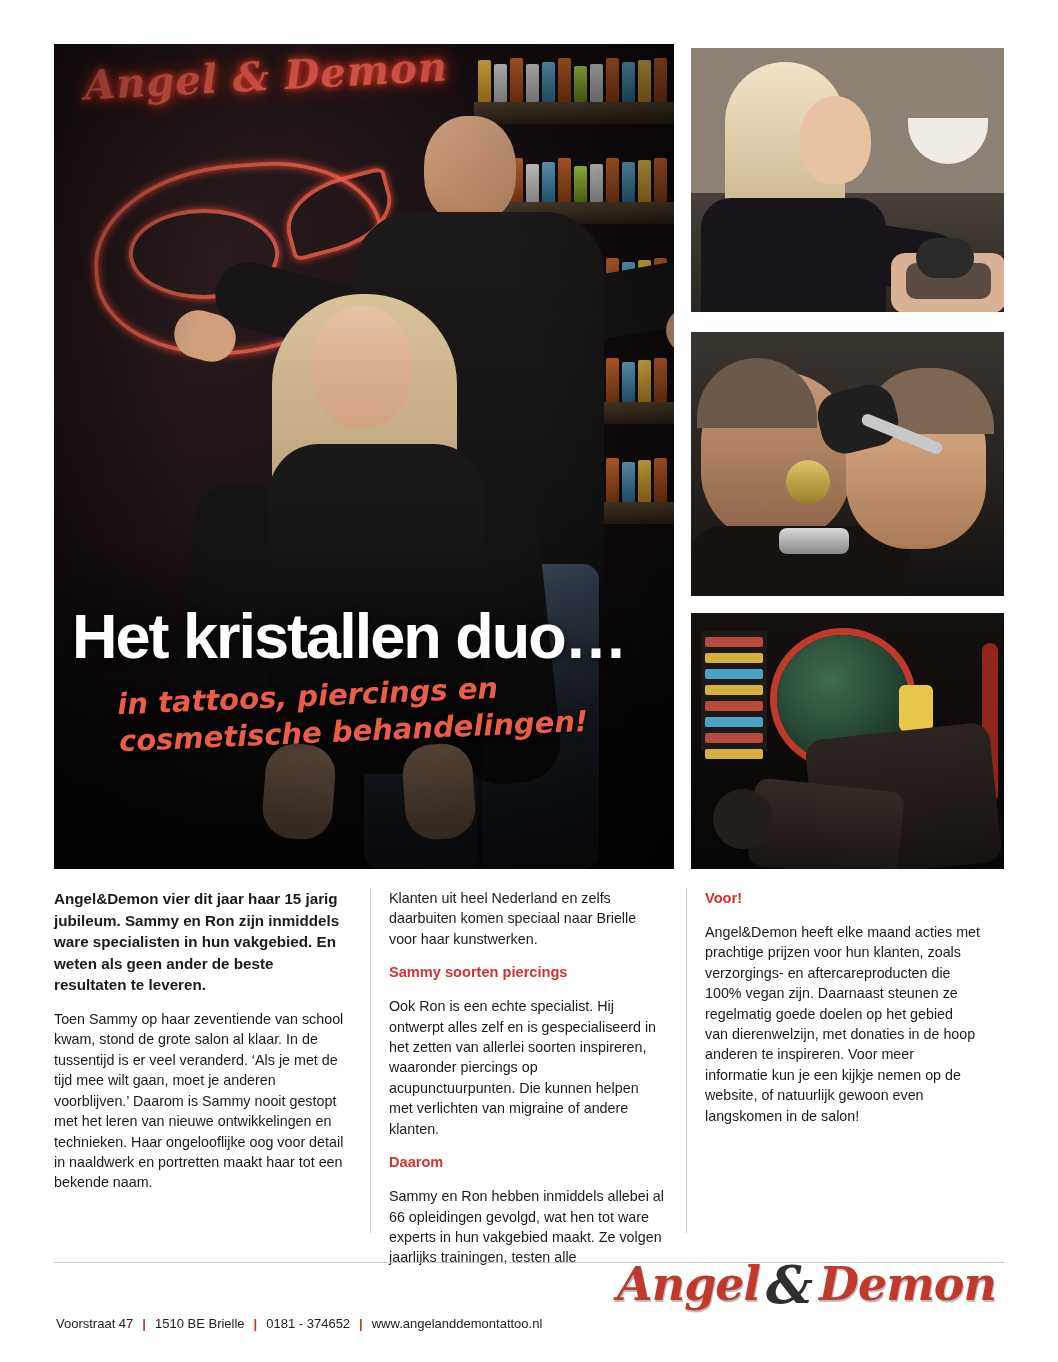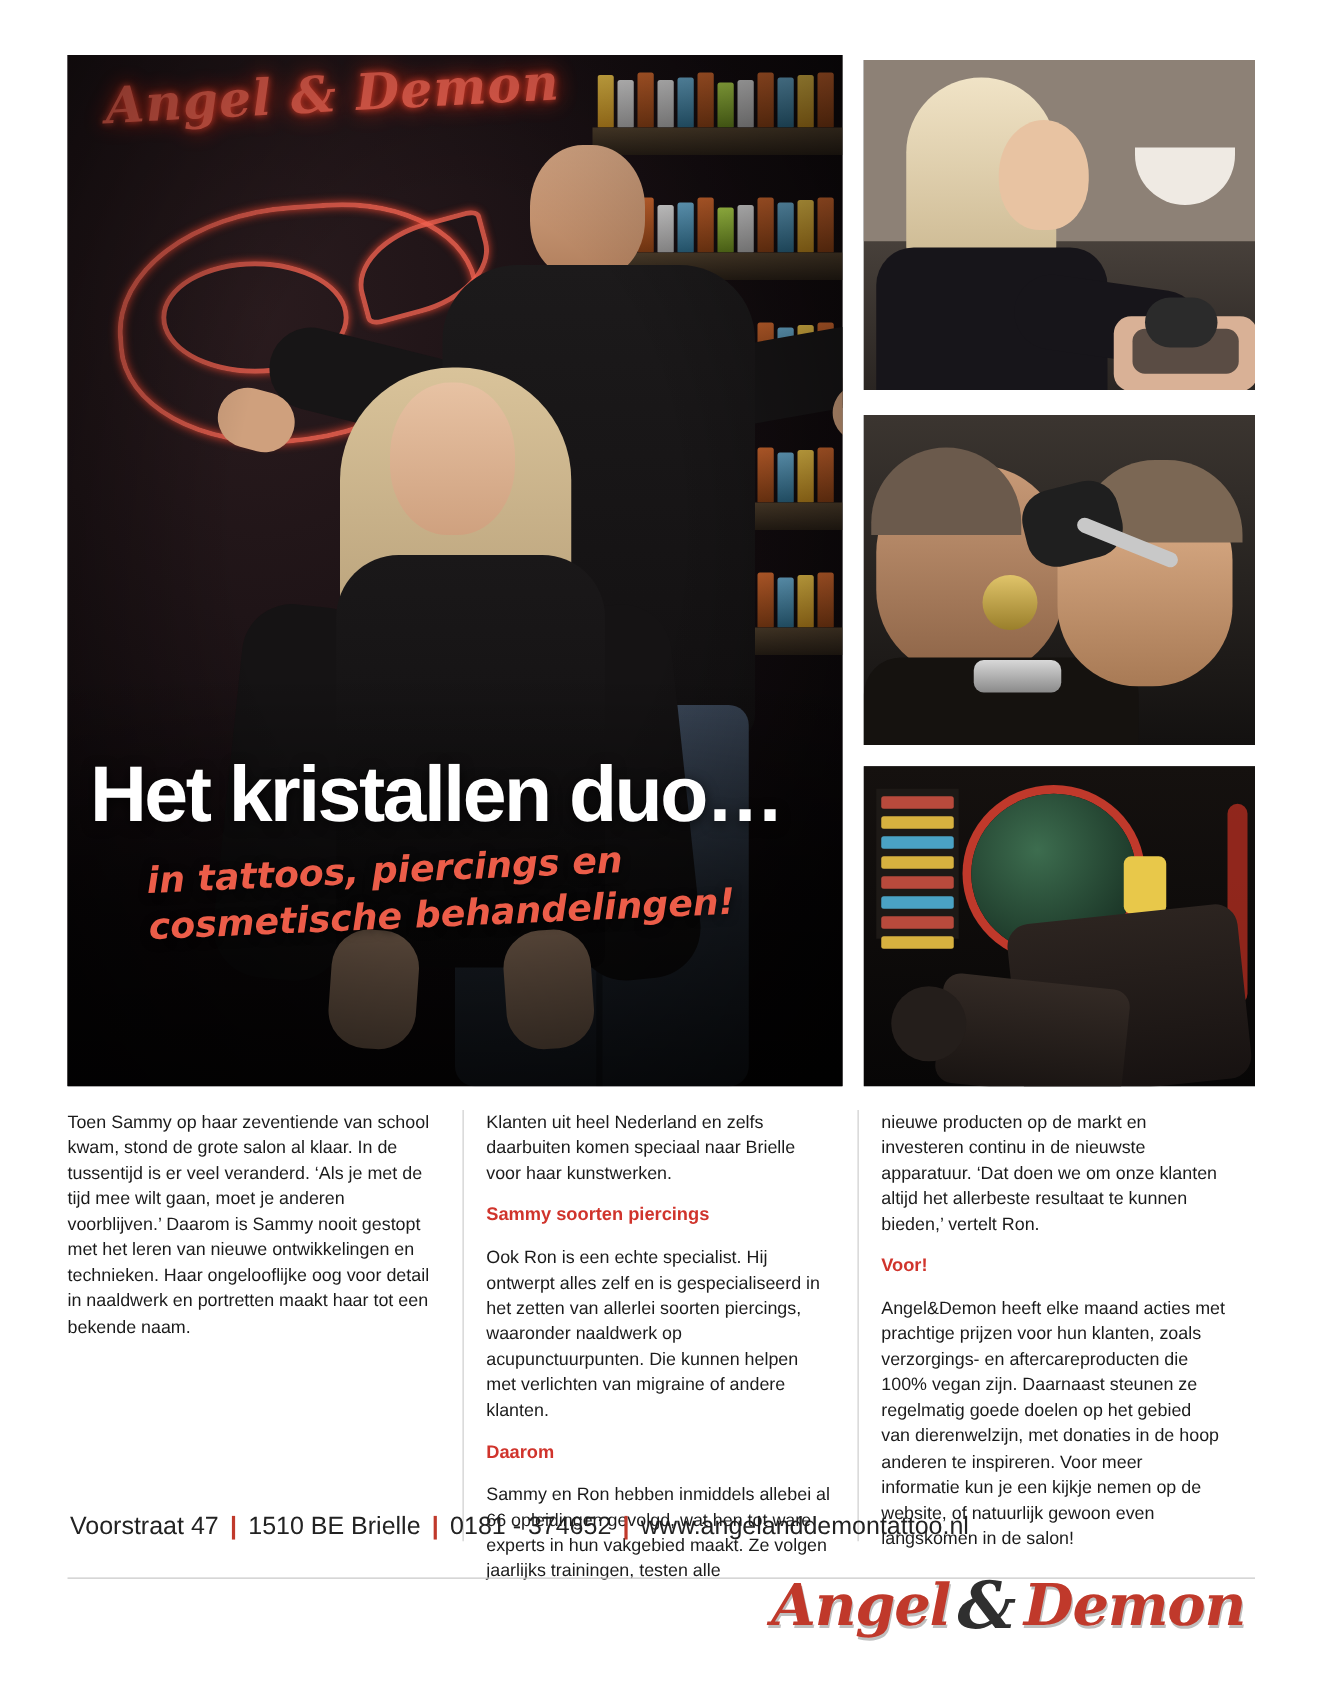--- a/index.html
+++ b/index.html
@@ -302,22 +302,22 @@
   }
 
   
   .footer-rule {
     position: absolute;
     left: 54px; top: 1262px; width: 950px; height: 1px;
     background: #c9c9c9;
   }
   .footer-info {
     position: absolute;
-    left: 56px; top: 1210px;
-    font-size: 20px;
+    left: 56px; top: 1316px;
+    font-size: 13px;
     color: #222;
     display: flex;
     align-items: center;
     gap: 9px;
     white-space: nowrap;
   }
   .footer-info .sep { color: #c0392b; font-weight: bold; }
   .logo {
     position: absolute;
     right: 62px; top: 1243px;
@@ -498,33 +498,33 @@
     <div class="s3-red"></div>
     <div class="s3-lamp"></div>
     <div class="s3-chair"></div>
     <div class="s3-chair2"></div>
     <div class="s3-stool"></div>
   </div>
 
   <div class="cols">
 
     <div class="col">
+      <p class="lead">Angel&amp;Demon vier dit jaar haar 15 jarig jubileum. Sammy en Ron zijn inmiddels ware specialisten in hun vakgebied. En weten als geen ander de beste resultaten te leveren.</p>
       <p>Toen Sammy op haar zeventiende van school kwam, stond de grote salon al klaar. In de tussentijd is er veel veranderd. ‘Als je met de tijd mee wilt gaan, moet je anderen voorblijven.’ Daarom is Sammy nooit gestopt met het leren van nieuwe ontwikkelingen en technieken. Haar ongelooflijke oog voor detail in naaldwerk en portretten maakt haar tot een bekende naam.</p>
     </div>
 
     <div class="col">
       <p>Klanten uit heel Nederland en zelfs daarbuiten komen speciaal naar Brielle voor haar kunstwerken.</p>
       <p class="sect-head">Sammy soorten piercings</p>
-      <p>Ook Ron is een echte specialist. Hij ontwerpt  alles zelf en is gespecialiseerd in het zetten van allerlei soorten piercings, waaronder naaldwerk op acupunctuurpunten. Die kunnen helpen met verlichten van migraine of andere klanten.</p>
+      <p>Ook Ron is een echte specialist. Hij ontwerpt  alles zelf en is gespecialiseerd in het zetten van allerlei soorten inspireren, waaronder piercings op acupunctuurpunten. Die kunnen helpen met verlichten van migraine of andere klanten.</p>
       <p class="sect-head">Daarom</p>
       <p>Sammy en Ron hebben inmiddels allebei al 66 opleidingen gevolgd, wat hen tot ware experts in hun vakgebied maakt. Ze volgen jaarlijks trainingen, testen alle</p>
     </div>
 
     <div class="col">
-      <p>nieuwe producten op de markt en investeren continu in de nieuwste apparatuur. ‘Dat doen we om onze klanten altijd het allerbeste resultaat te kunnen bieden,’ vertelt Ron.</p>
       <p class="sect-head">Voor!</p>
       <p>Angel&amp;Demon heeft elke maand acties met prachtige prijzen voor hun klanten, zoals verzorgings- en aftercareproducten die 100% vegan zijn. Daarnaast steunen ze regelmatig goede doelen op het gebied van dierenwelzijn, met donaties in de hoop anderen te inspireren. Voor meer informatie kun je een kijkje nemen op de website, of natuurlijk gewoon even langskomen in de salon!</p>
     </div>
 
   </div>
 
   <div class="footer-rule"></div>
 
   <div class="footer-info">
     <span>Voorstraat 47</span>

